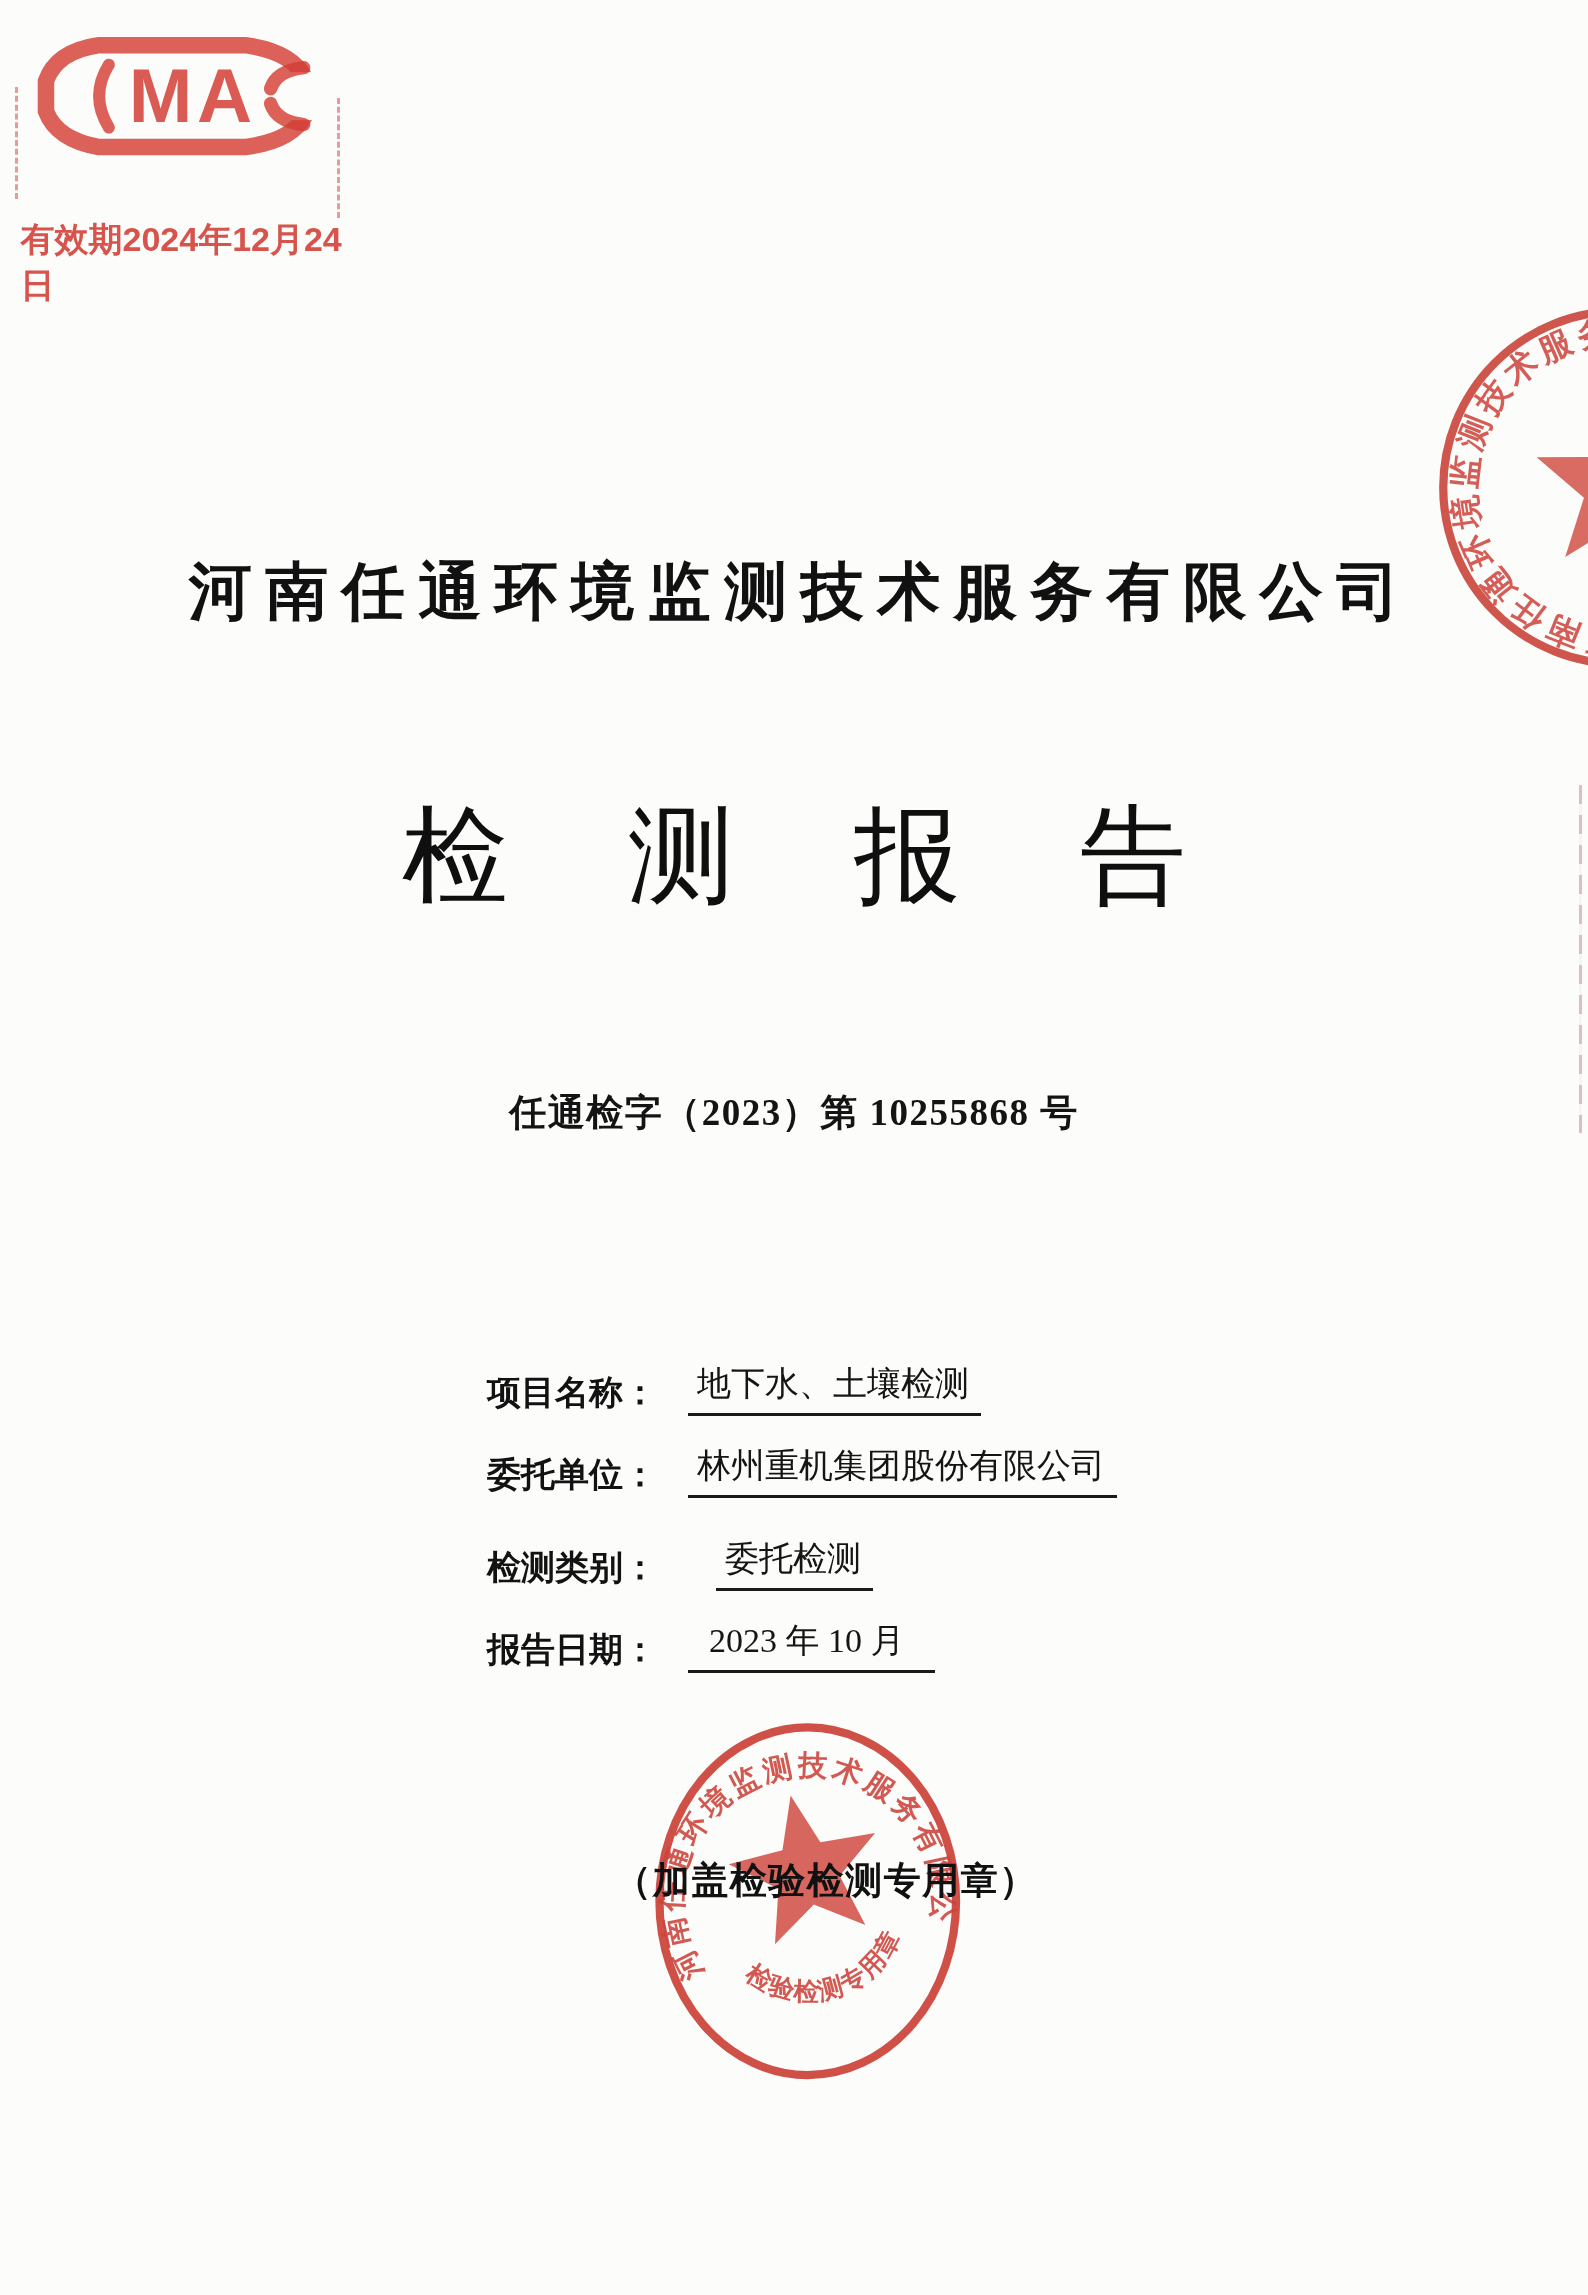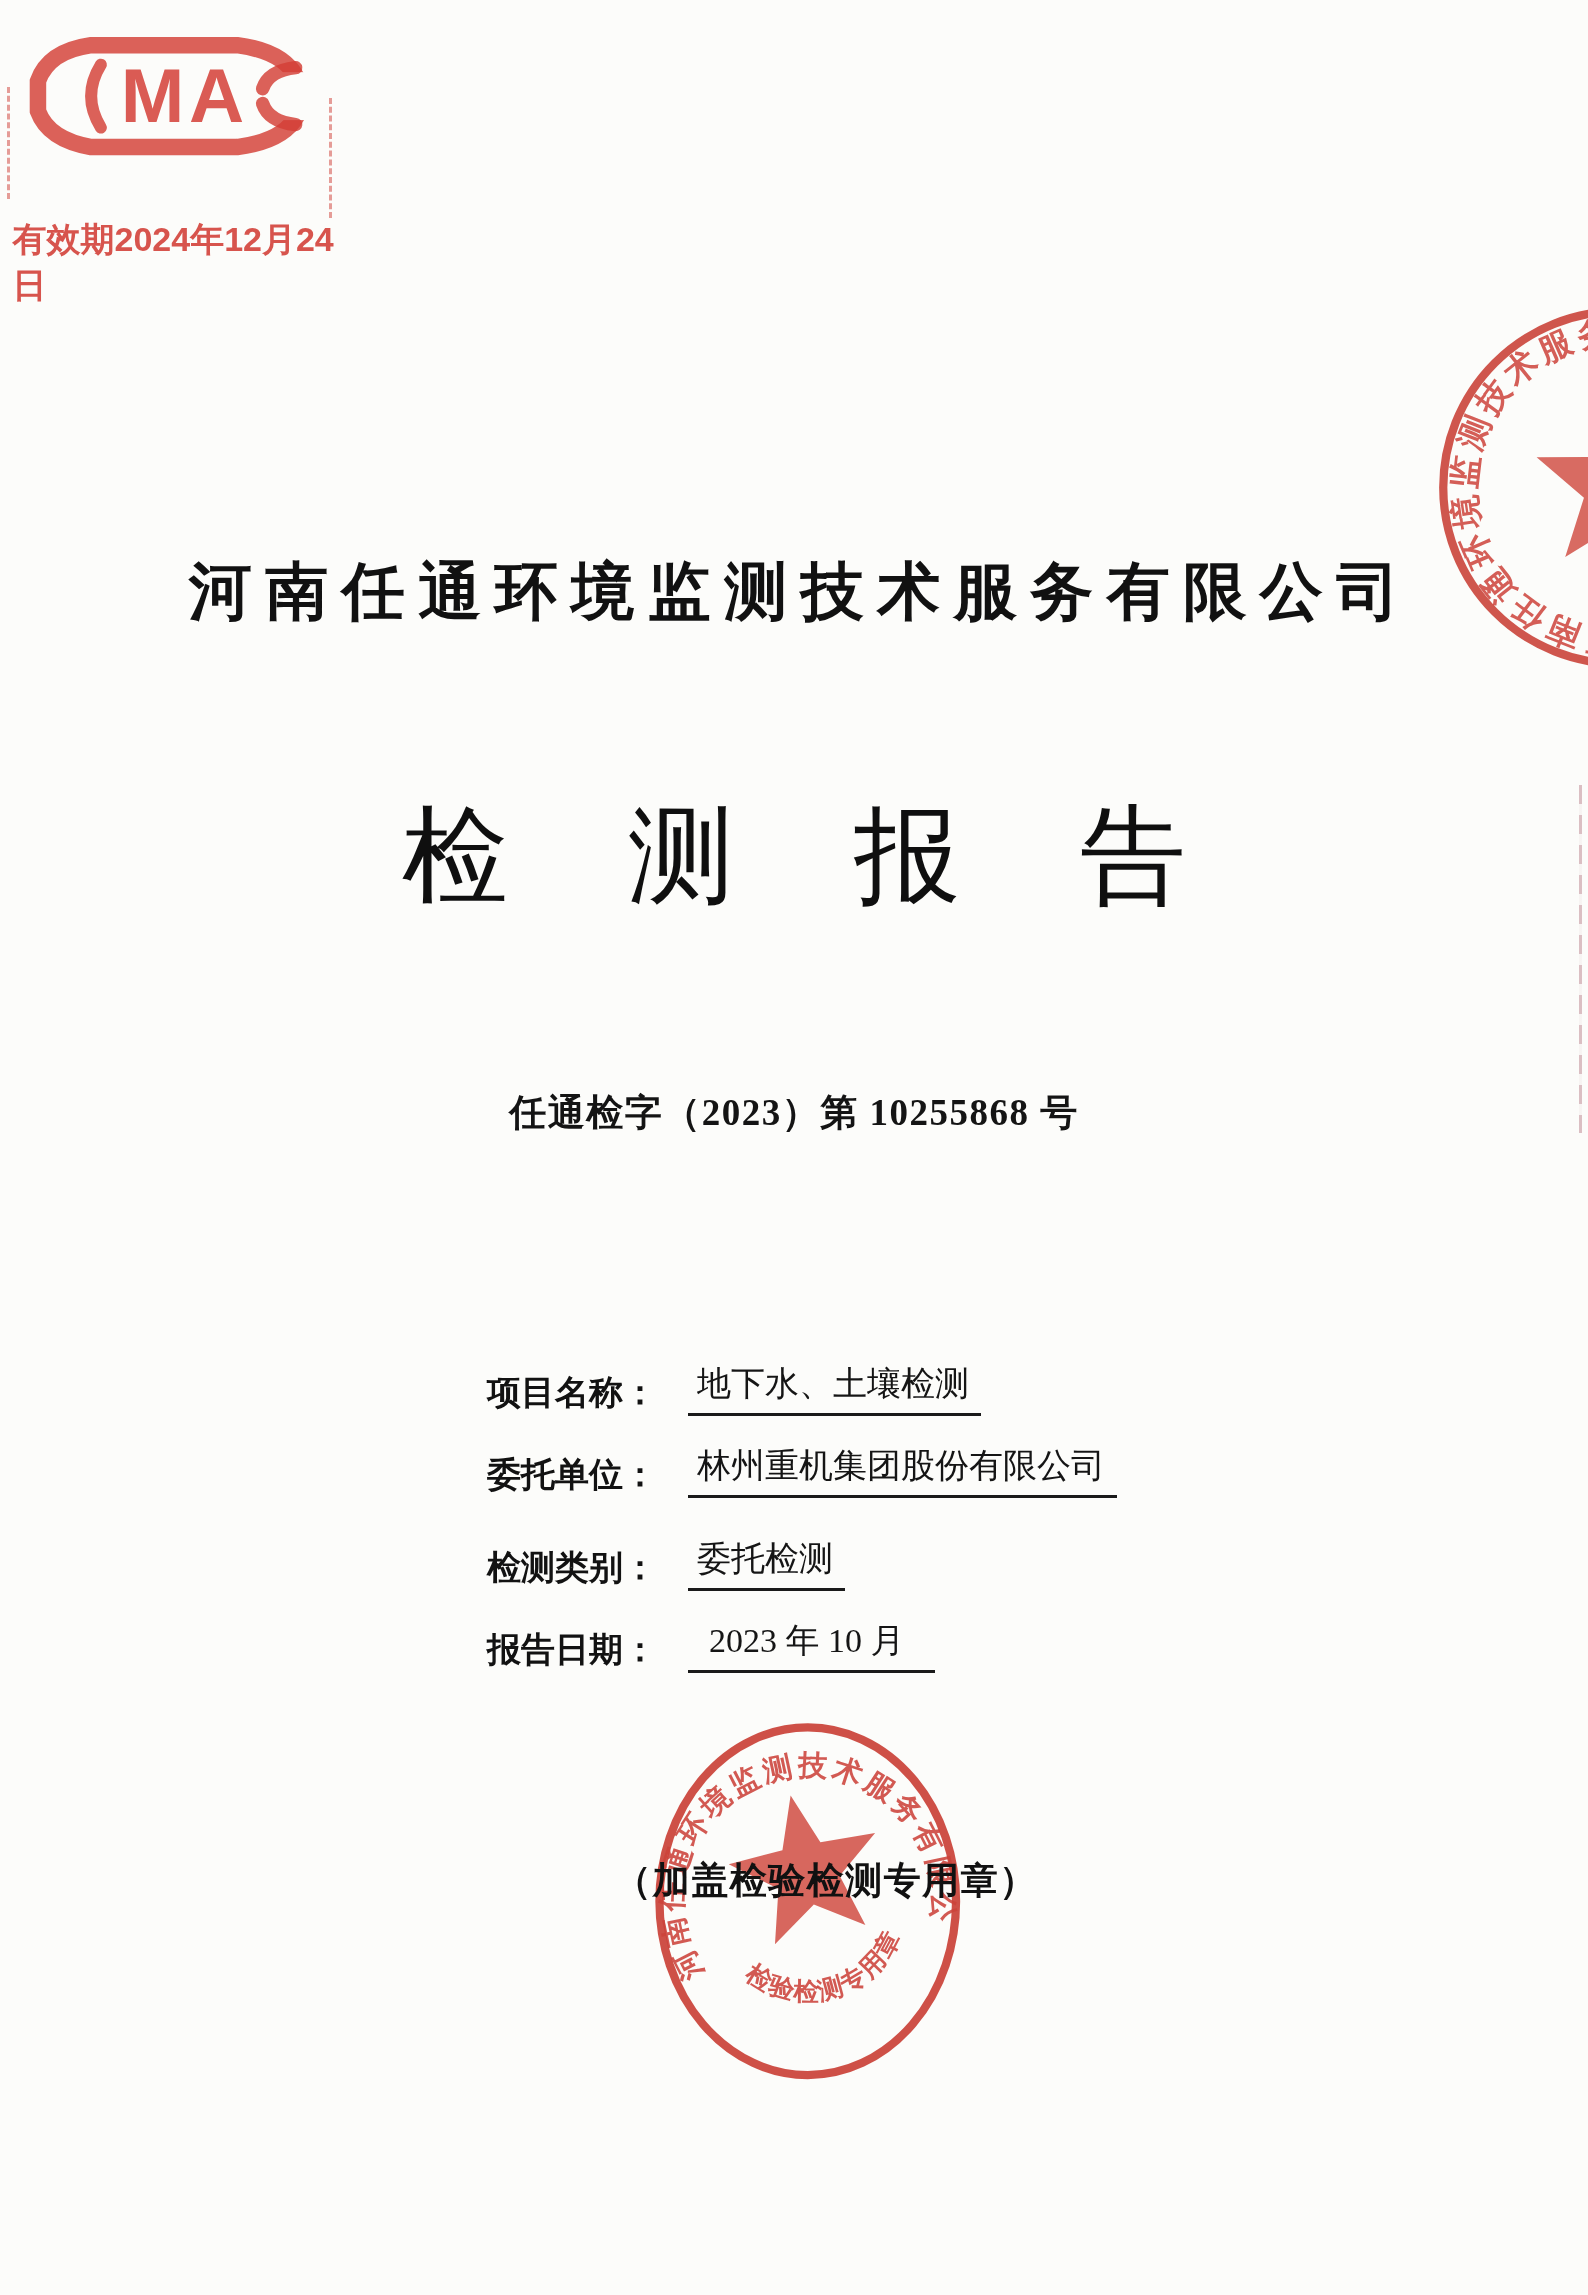--- a/index.html
+++ b/index.html
@@ -6,21 +6,21 @@
   .page{
     position:relative; width:1588px; height:2295px;
     background:#fcfcfa; overflow:hidden;
     font-family:"Liberation Serif", serif; color:#161616;
   }
   .abs{position:absolute;}
   .sans{font-family:"Liberation Sans", sans-serif;}
   .serif{font-family:"Liberation Serif", serif;}
 
   
-  .cma-wrap{left:5px; top:27px; width:352px; height:247px; z-index:1;}
+  .cma-wrap{left:13px; top:27px; width:352px; height:247px; z-index:1;}
   .cma-num{
     left:4.5px; top:139px; width:345px;
     font-size:45px; letter-spacing:3px; font-weight:bold;
     color:rgba(208,54,46,.88);
   }
   .cma-valid{
     left:7.5px; top:190px; width:345px;
     font-size:34px; font-weight:bold;
     color:rgba(208,54,46,.85);
   }
@@ -39,21 +39,21 @@
     font-size:106px; font-weight:normal; letter-spacing:120px; text-indent:120px;
     color:#0f0f0f; z-index:3;
   }
   .report-number{
     left:0; top:1088px; width:100%; text-align:center;
     font-size:37px; font-weight:600; letter-spacing:1.5px; color:#141414; z-index:3;
   }
 
   
   .field-row{left:487px; width:824px; z-index:3; display:flex; align-items:flex-end;}
-  .row-0{top:1361px;} .row-1{top:1443px;} .row-2{top:1536px;} .row-3{top:1618px;}
+  .row-0{top:1361px;} .row-1{top:1443px;} .row-2{top:1536px;gap:28px;} .row-3{top:1618px;}
   .field-label{
     font-family:"Liberation Sans", sans-serif;
     font-size:34px; font-weight:bold; color:#121212;
     width:201px; flex:0 0 201px;
   }
   .field-value{
     font-size:34px; font-weight:400; color:#151515;
     border-bottom:3px solid #1a1a1a; padding:0 12px 6px 9px;
     min-width:135px; white-space:nowrap;
   }

